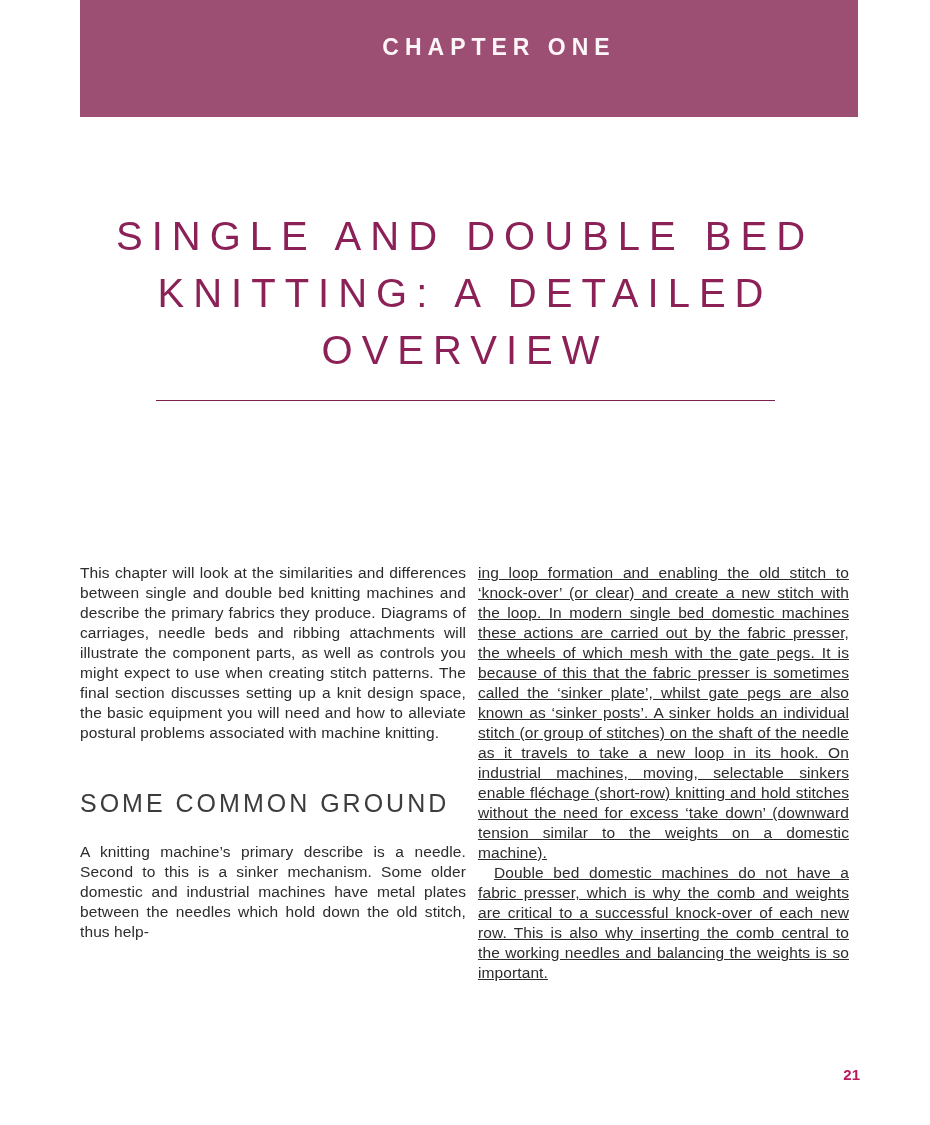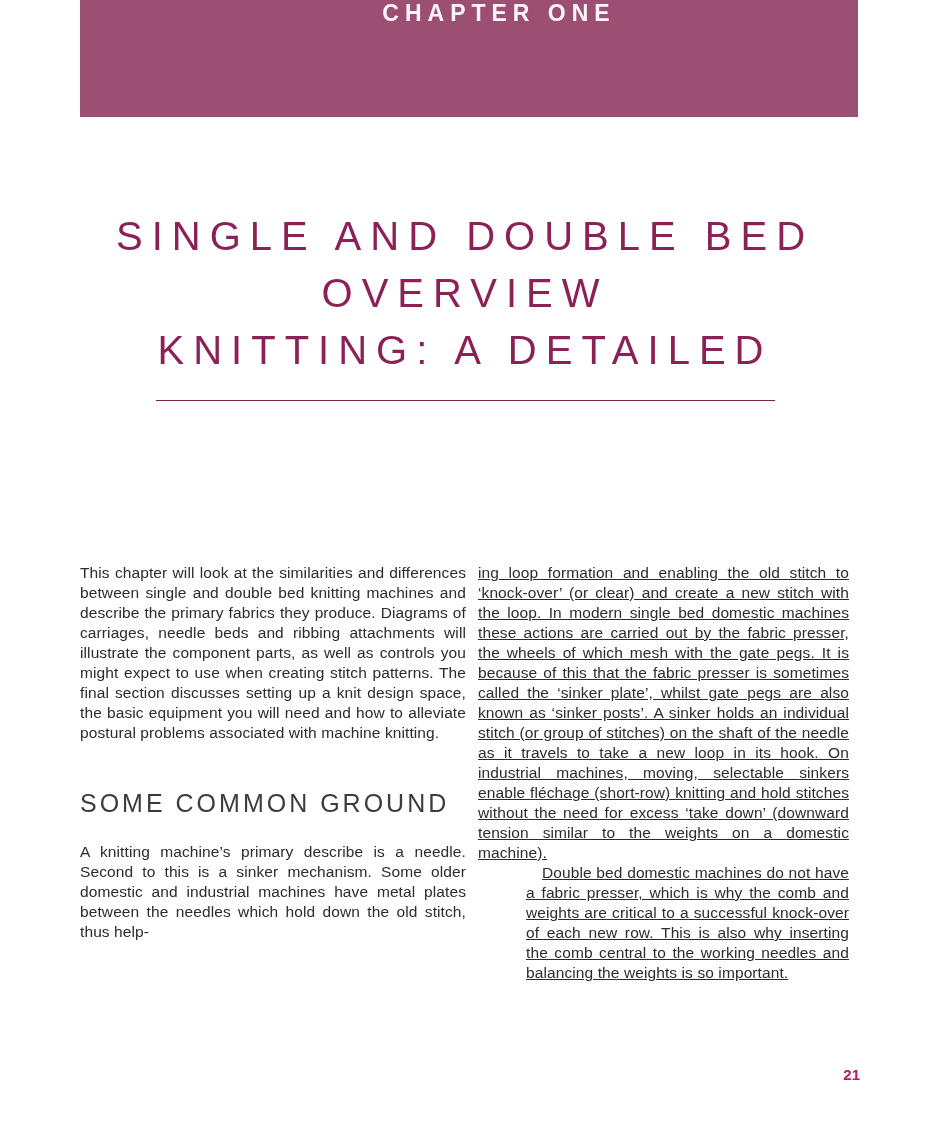--- a/index.html
+++ b/index.html
@@ -10,21 +10,21 @@
     background: #ffffff;
     font-family: "Liberation Sans", sans-serif;
     overflow: hidden;
   }
   .banner {
     position: absolute;
     top: 0; left: 80px;
     width: 778px; height: 117px;
     background: #9d4e73;
     display: flex;
-    align-items: flex-start;
+    align-items: center;
     justify-content: center;
   }
   .banner-label {
     color: #fdf6f9;
     font-size: 23px;
     font-weight: 700;
     letter-spacing: 6px;
     padding-bottom: 22px;
     transform: translateX(30px);
     white-space: nowrap;
@@ -62,21 +62,21 @@
   }
   .col-left  { width: 386px; }
   .col-right { width: 371px; text-decoration: underline; }
   .body-text {
     margin: 0;
     font-size: 15.5px;
     line-height: 20px;
     text-align: justify;
     letter-spacing: 0.1px;
   }
-  .body-text.indented { text-indent: 16px; margin-left: 48px; }
+  .body-text.indented { text-indent: 16px; }
   .section-heading {
     margin: 46px 0 24px 0;
     font-size: 25px;
     font-weight: 300;
     letter-spacing: 3px;
     color: #3d3b3c;
     white-space: nowrap;
   }
   .caption {
     position: absolute;
@@ -100,22 +100,22 @@
 <body>
 
 <div class="page">
 
   <header class="banner">
     <span class="banner-label">CHAPTER ONE</span>
   </header>
 
   <div class="title-block">
     <div class="title-line">SINGLE AND DOUBLE BED</div>
+    <div class="title-line">KNITTING: A DETAILED</div>
     <div class="title-line">OVERVIEW</div>
-    <div class="title-line">KNITTING: A DETAILED</div>
   </div>
 
   <hr class="divider">
 
   <main class="columns">
     <section class="col-left">
       <p class="body-text">This chapter will look at the similarities and differences between single and double bed knitting machines and describe the primary fabrics they produce. Diagrams of carriages, needle beds and ribbing attachments will illustrate the component parts, as well as controls you might expect to use when creating stitch patterns. The final section discusses setting up a knit design space, the basic equipment you will need and how to alleviate postural problems associated with machine knitting.</p>
       <h2 class="section-heading">SOME COMMON GROUND</h2>
       <p class="body-text">A knitting machine’s primary describe is a needle. Second to this is a sinker mechanism. Some older domestic and industrial machines have metal plates between the needles which hold down the old stitch, thus help-</p>
     </section>

